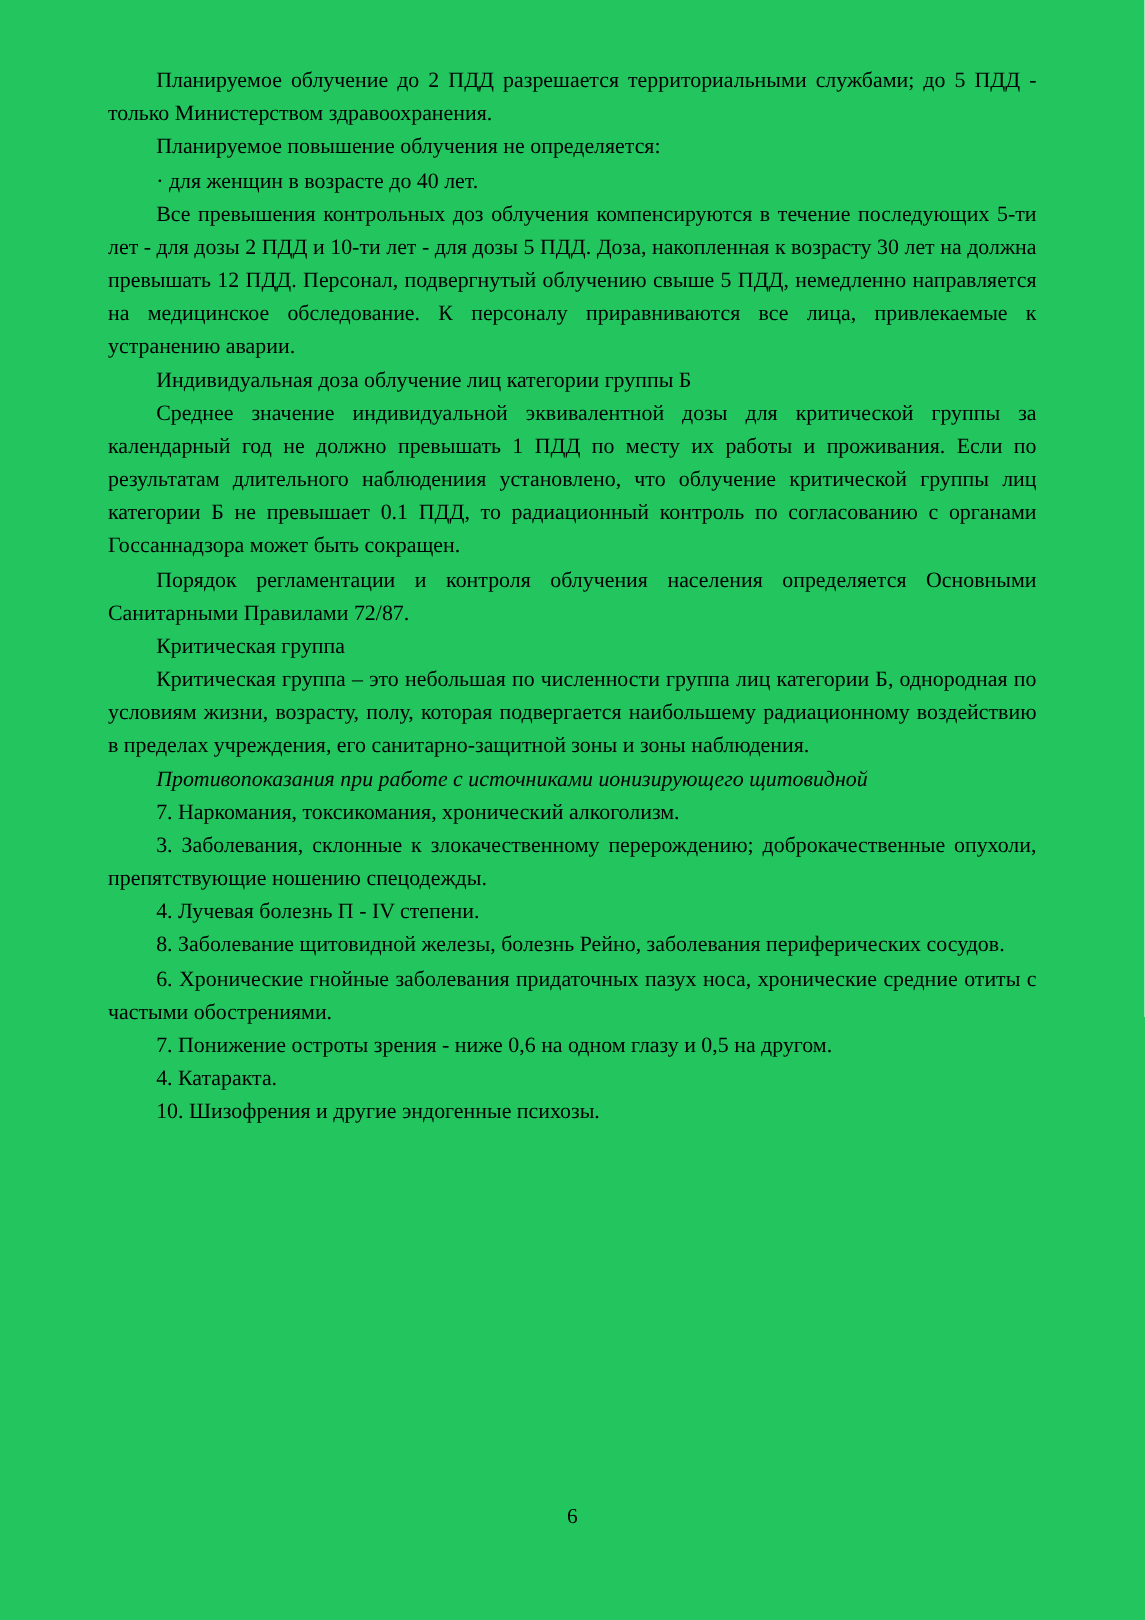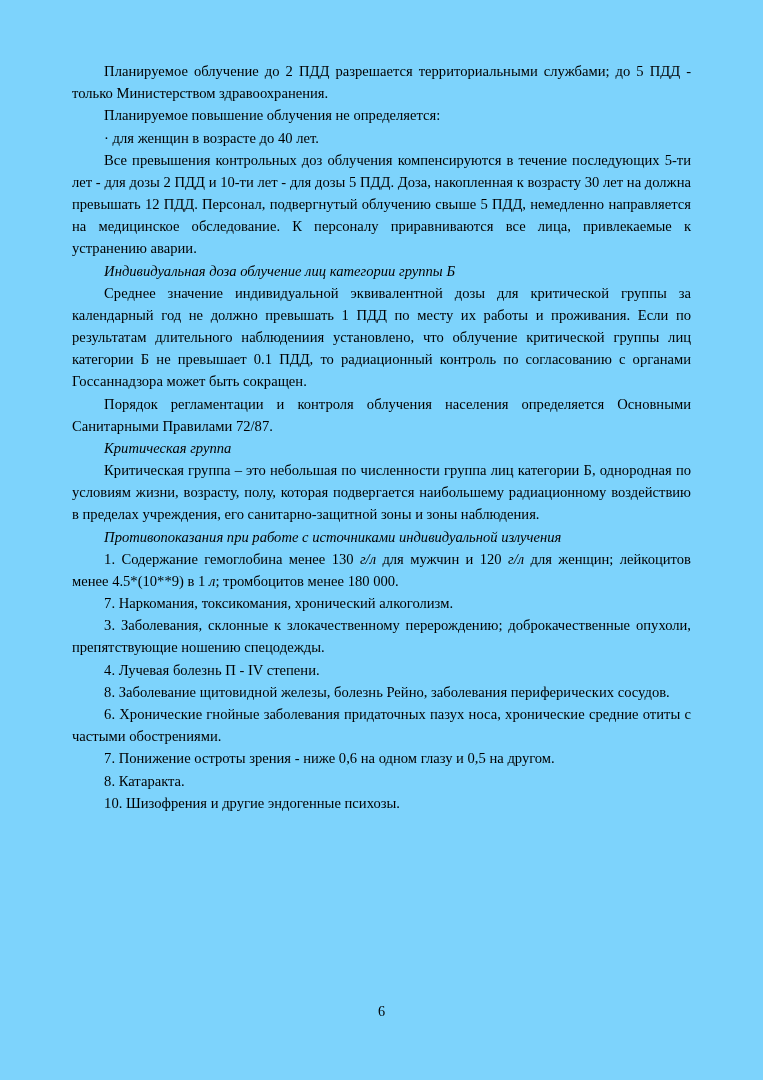--- a/index.html
+++ b/index.html
@@ -11,38 +11,37 @@
     width: 763px;
     height: 1080px;
     font-family: "Liberation Serif", "DejaVu Serif", serif;
     color: #000000;
   }
   .page {
     position: relative;
     width: 763px;
     height: 1080px;
     box-sizing: border-box;
-    padding: 60px 72px 0 72px;
-    background: #7dd3fc;
+    padding: 43px 72px 0 72px;
+    background: #22c55e;
   }
   .doc-body {
     font-size: 14.6px;
     line-height: 1.52;
     text-align: justify;
     text-justify: inter-word;
   }
   p {
     margin: 0;
     text-indent: 2.2em;
   }
   p.item {
     text-indent: 2.2em;
   }
   p.italic {
-    font-style: italic;
     text-indent: 2.2em;
     text-align: left;
   }
   p.italic-just {
     font-style: italic;
     text-indent: 2.2em;
     text-align: justify;
   }
   .ital {
     font-style: italic;
@@ -68,28 +67,27 @@
     <p class="item">· для женщин в возрасте до 40 лет.</p>
     <p>Все превышения контрольных доз облучения компенсируются в течение последующих 5-ти лет - для дозы 2 ПДД и 10-ти лет - для дозы 5 ПДД. Доза, накопленная к возрасту 30 лет на должна превышать 12 ПДД. Персонал, подвергнутый облучению свыше 5 ПДД, немедленно направляется на медицинское обследование. К персоналу приравниваются все лица, привлекаемые к устранению аварии.</p>
 
     <p class="italic">Индивидуальная доза облучение лиц категории группы Б</p>
     <p>Среднее значение индивидуальной эквивалентной дозы для критической группы за календарный год не должно превышать 1 ПДД по месту их работы и проживания.  Если по результатам длительного наблюдениия установлено, что облучение критической группы лиц категории Б не превышает 0.1 ПДД, то радиационный контроль по согласованию с органами Госсаннадзора может быть сокращен.</p>
     <p>Порядок регламентации и контроля облучения населения определяется Основными Санитарными Правилами 72/87.</p>
 
     <p class="italic">Критическая группа</p>
     <p>Критическая группа – это небольшая по численности группа лиц категории Б, однородная по условиям жизни, возрасту, полу, которая подвергается наибольшему радиационному воздействию в пределах учреждения, его санитарно-защитной зоны и зоны наблюдения.</p>
 
-    <p class="italic-just">Противопоказания при работе с источниками индивидуальной излучения</p>
+    <p class="italic-just">Противопоказания при работе с источниками ионизирующего щитовидной</p>
 
-    <p id="p12"><span>1.  Содержание гемоглобина менее 130 </span><span class="ital">г/л</span><span> для мужчин и 120 </span><span class="ital">г/л</span><span> для женщин; лейкоцитов менее 4.5*(10**9) в 1 </span><span class="ital">л</span><span>; тромбоцитов менее 180 000.</span></p>
     <p>7. Наркомания, токсикомания, хронический алкоголизм.</p>
     <p>3. Заболевания, склонные к злокачественному перерождению; доброкачественные опухоли, препятствующие ношению спецодежды.</p>
     <p>4. Лучевая болезнь П - IV степени.</p>
     <p>8. Заболевание щитовидной железы, болезнь Рейно, заболевания периферических сосудов.</p>
     <p>6.  Хронические  гнойные  заболевания  придаточных  пазух  носа, хронические средние отиты с частыми обострениями.</p>
     <p>7. Понижение остроты зрения - ниже 0,6 на одном глазу и  0,5 на другом.</p>
-    <p>8.  Катаракта.</p>
+    <p>4.  Катаракта.</p>
     <p>10. Шизофрения и другие эндогенные психозы.</p>
 
   </div>
 
   <div class="page-number">6</div>
 </div>
 
 </body></html>

